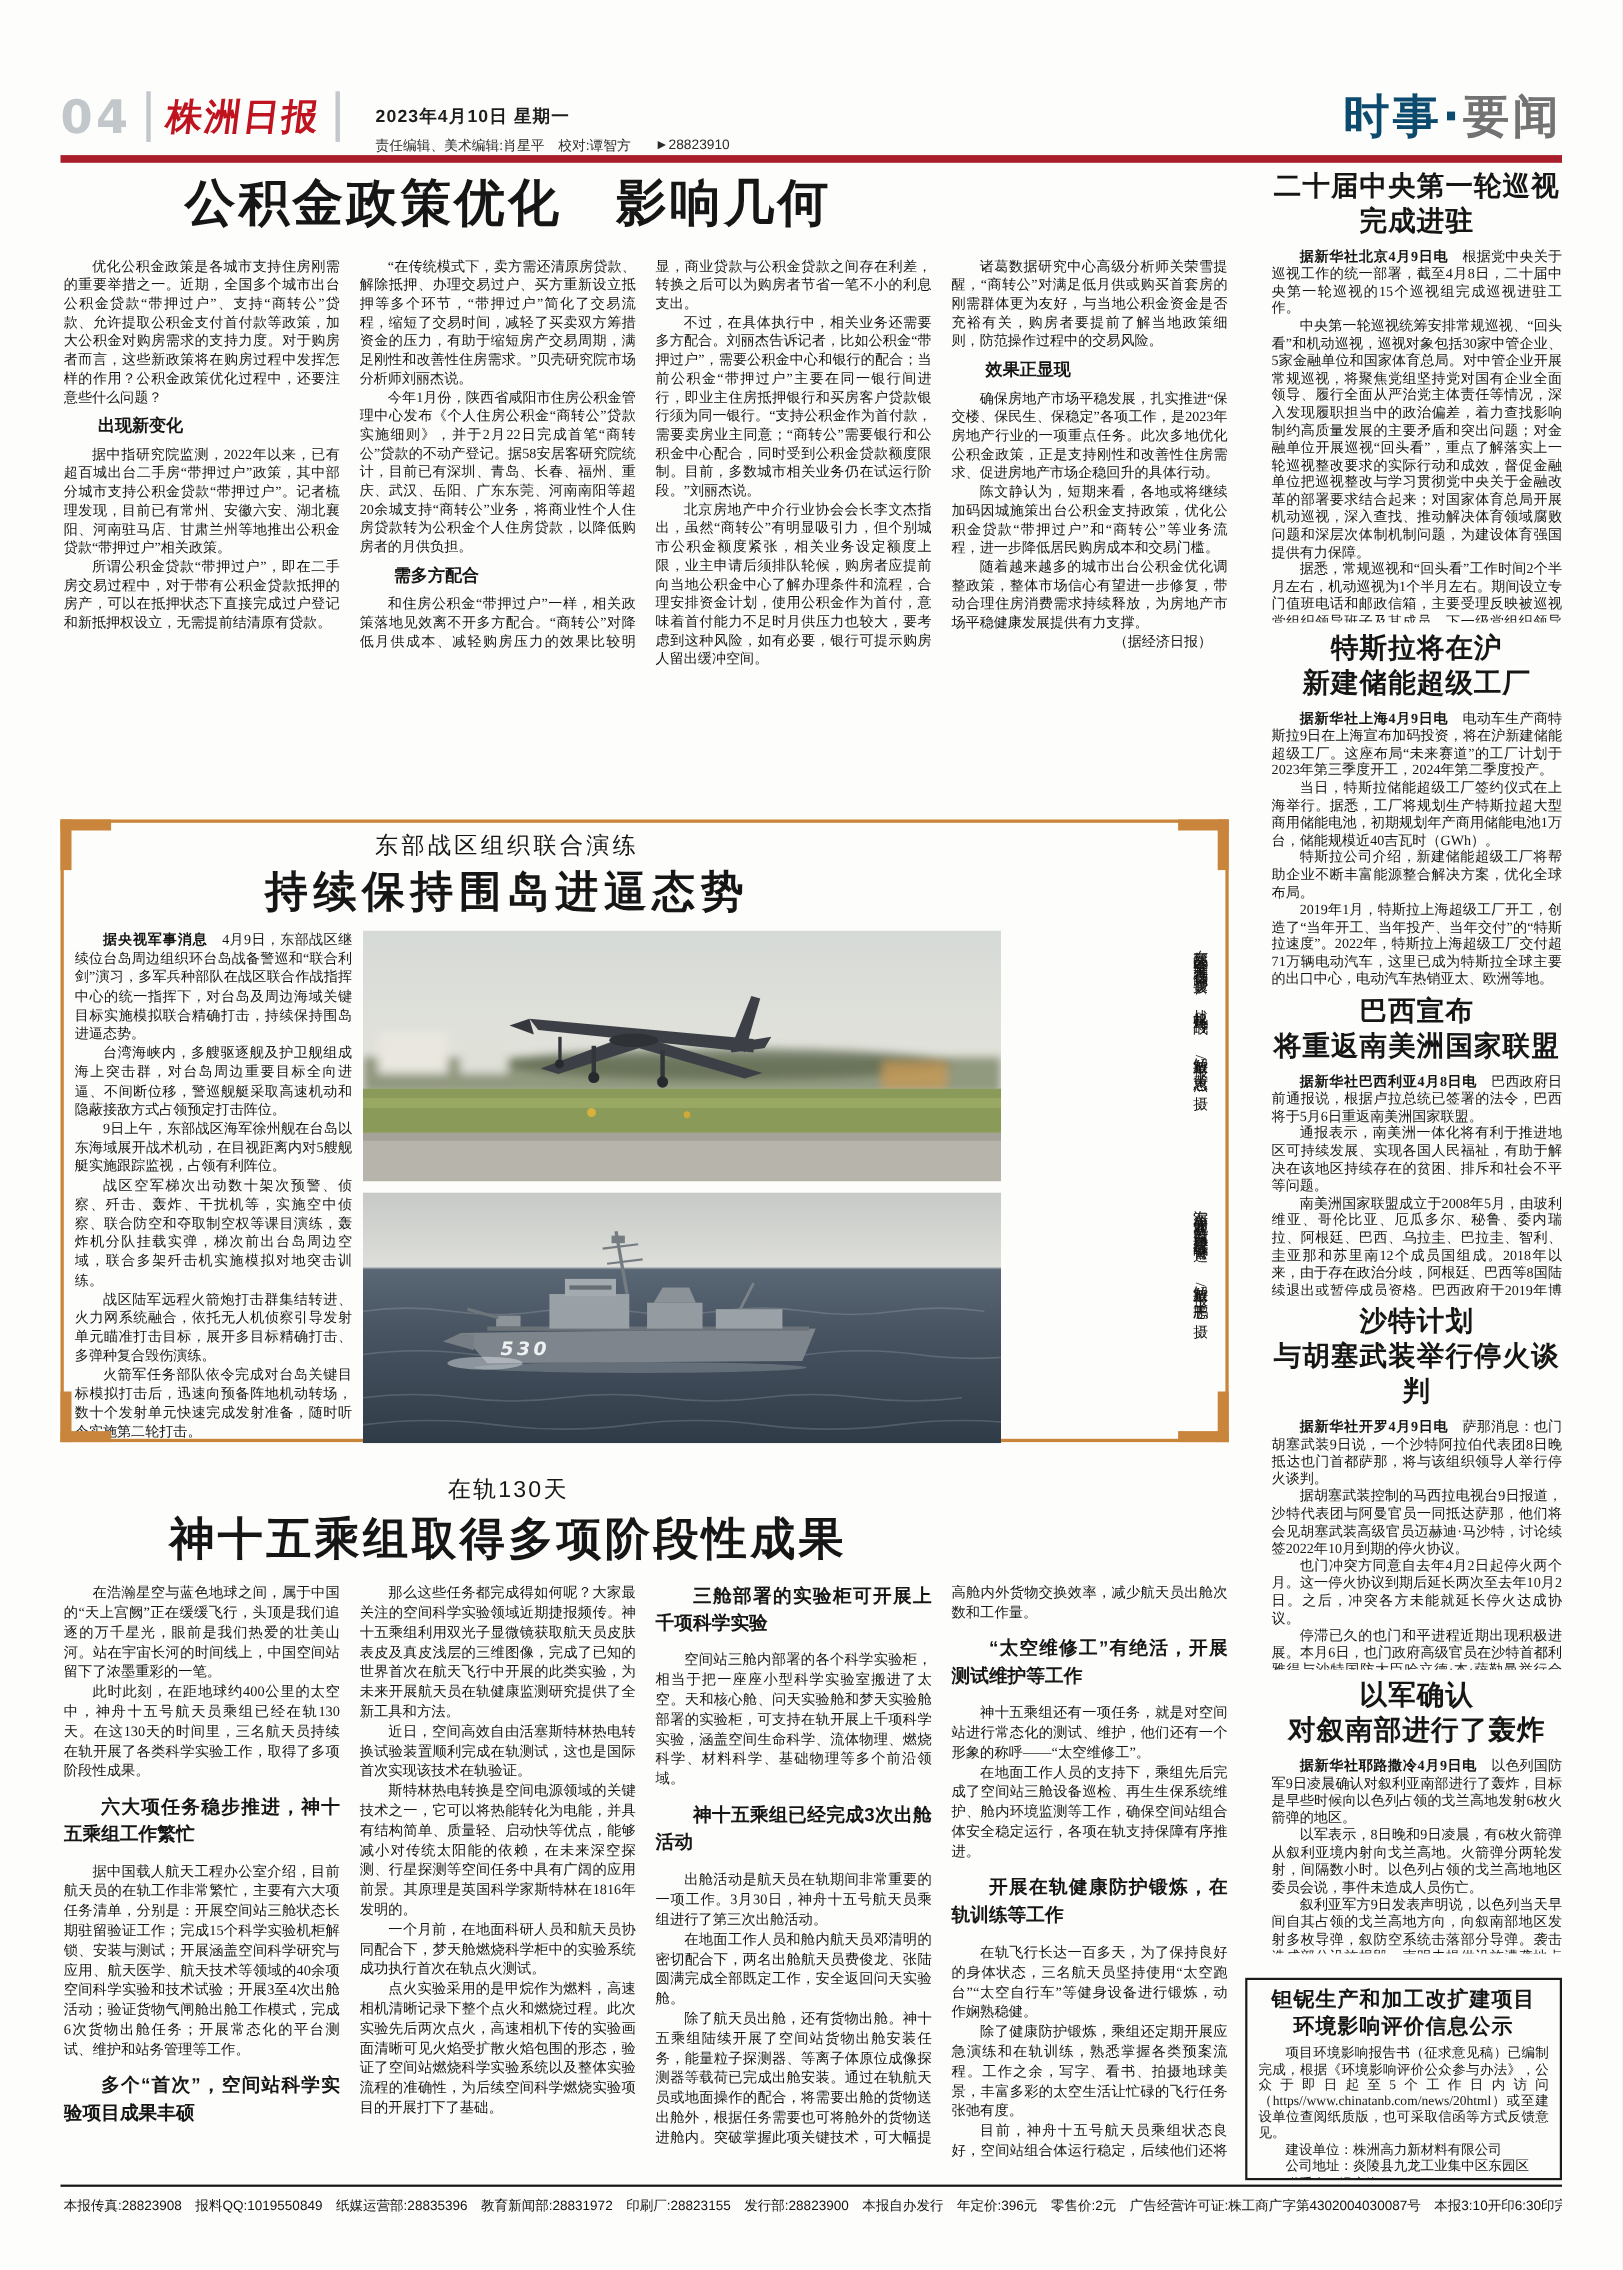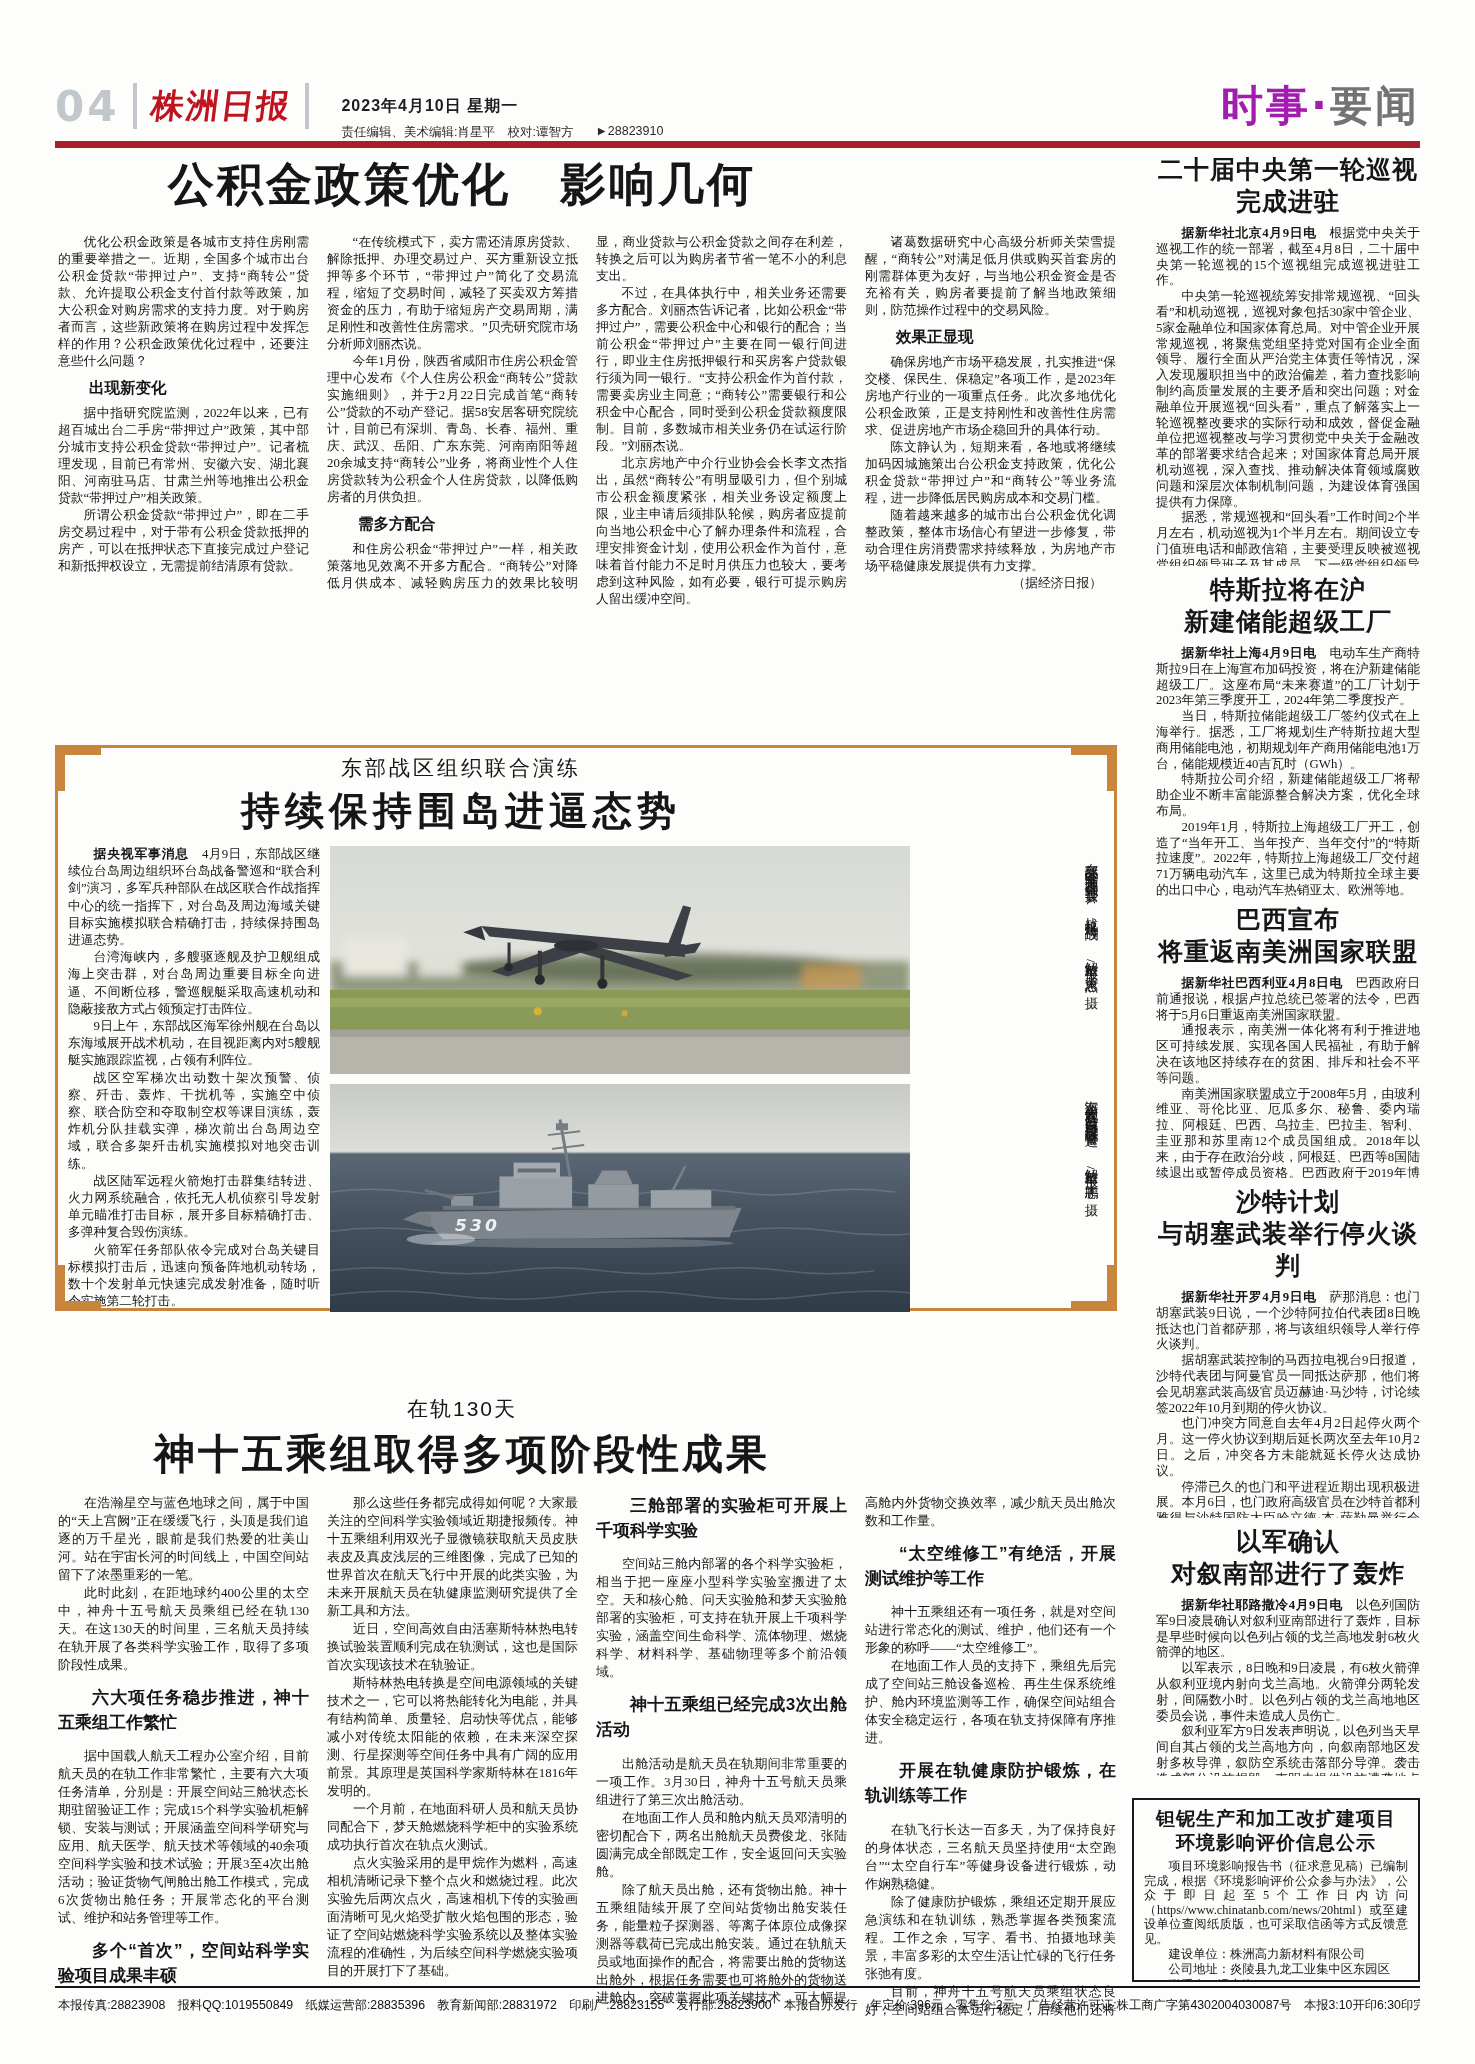--- a/index.html
+++ b/index.html
@@ -11,21 +11,21 @@
   }
   
   .hdr { position:absolute; left:55px; top:74px; width:1365px; height:64px; display:flex; align-items:center; }
   .pageno { font-family:"DejaVu Sans", sans-serif; font-size:42px; font-weight:800; color:#c2c7cb; letter-spacing:3px; }
   .vbar { width:4px; height:46px; background:#c2c7cb; margin:0 14px; }
   .logo { font-size:33px; font-weight:900; color:#bf1420; transform:skewX(-7deg); white-space:nowrap; letter-spacing:2px; }
   .meta { margin-left:18px; font-family:"Liberation Sans", sans-serif;margin-top:24px; }
   .meta .date { font-size:16px; font-weight:bold; color:#1d1d1d; letter-spacing:1px; }
   .meta .eds { font-size:12.5px; color:#2a2a2a; margin-top:7px; display:flex; gap:22px; }
   .section { margin-left:auto; font-family:"DejaVu Sans", sans-serif; font-weight:900; font-size:42px; letter-spacing:3px; white-space:nowrap; }
-  .section .red { color:#a21caf; }
+  .section .red { color:#0c4a6e; }
   .section .gray { color:#737373; }
   .rule { position:absolute; left:55px; top:141px; width:1365px; height:7px; background:#a91e2b; }
   
   .colbody { text-align:justify; overflow:hidden; }
   .para { text-indent:2em; }
   .para b { letter-spacing:0.5px; }
   .subhead { font-family:"Liberation Sans", sans-serif; font-weight:bold; text-indent:2em; break-inside:avoid; }
   .credit { text-align:right; padding-right:14px; }
   .shift { text-align:center; padding-right:250px; }
   
@@ -43,21 +43,21 @@
   .xbox .kick { font-family:"Liberation Sans", sans-serif; font-size:21px; letter-spacing:3px; margin-top:2px; }
   .xbox .hl2 { font-family:"DejaVu Sans", sans-serif; font-size:39px; font-weight:900; letter-spacing:5px; margin:2px 0 8px; }
   .xrow { display:flex; gap:10px; height:466px; }
   .xtext { width:252px; font-size:12.8px; line-height:17.2px; text-align:justify; overflow:hidden; }
   .xphotos { width:580px; display:flex; flex-direction:column; gap:10px;font-style:italic; }
   .xphotos svg { width:100%; flex:1 1 0; display:block; }
   .xcaps { flex:1; display:flex; flex-direction:column; gap:10px; }
   .vcap { flex:1 1 0; writing-mode:vertical-rl; font-size:13.5px; line-height:1.6; letter-spacing:2px; padding:6px 2px; overflow:hidden; }
   .cap-credit { margin-top:16px; }
   
-  .sp-art { position:absolute; left:58px; top:1395px; width:1058px; }
+  .sp-art { position:absolute; left:58px; top:1340px; width:1058px; }
   .sp-art .kick { font-family:"Liberation Sans", sans-serif; font-size:21px; letter-spacing:2px; }
   .sp-art .hl { font-family:"DejaVu Sans", sans-serif; font-size:41px; font-weight:900; letter-spacing:3px; margin:4px 0 12px; }
   .sp-cols { column-count:4; column-gap:18px; height:540px; font-size:13px; line-height:18px; }
   .sp-cols .subhead { font-size:17px; line-height:1.45; margin:12px 0; }
   
   .rail { position:absolute; left:1132px; top:146px; width:288px; height:1836px; display:flex; flex-direction:column; }
   #briefs { flex:1 1 auto; overflow:hidden; }
   .brief { margin-bottom:8px;margin-left:24px; }
   .brief-headline { font-family:"Liberation Serif", serif; font-weight:900; font-size:25px; line-height:1.28; text-align:center; margin:8px 0; letter-spacing:1px; }
   .hl-line { display:block; }

